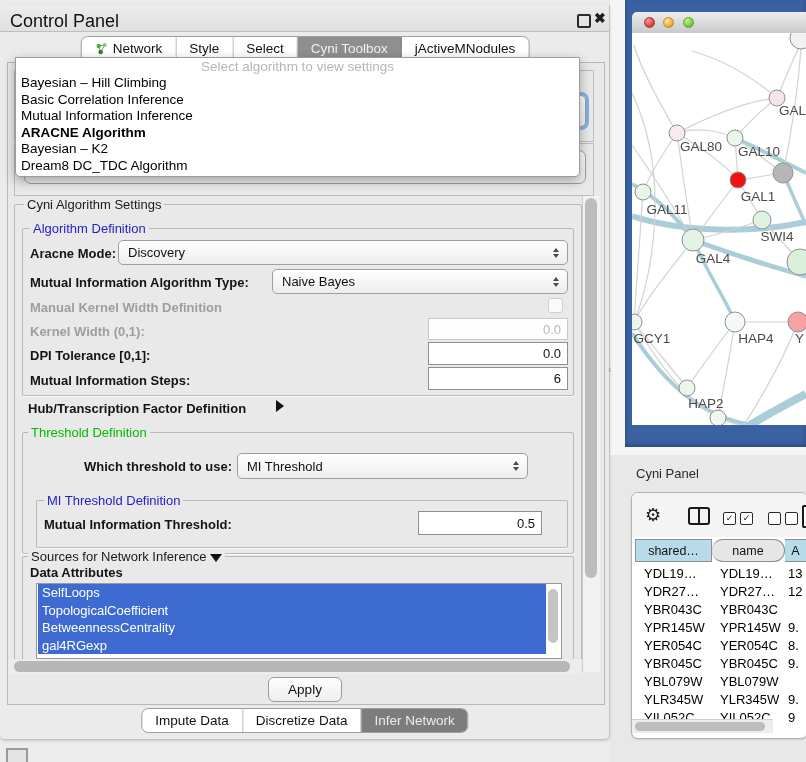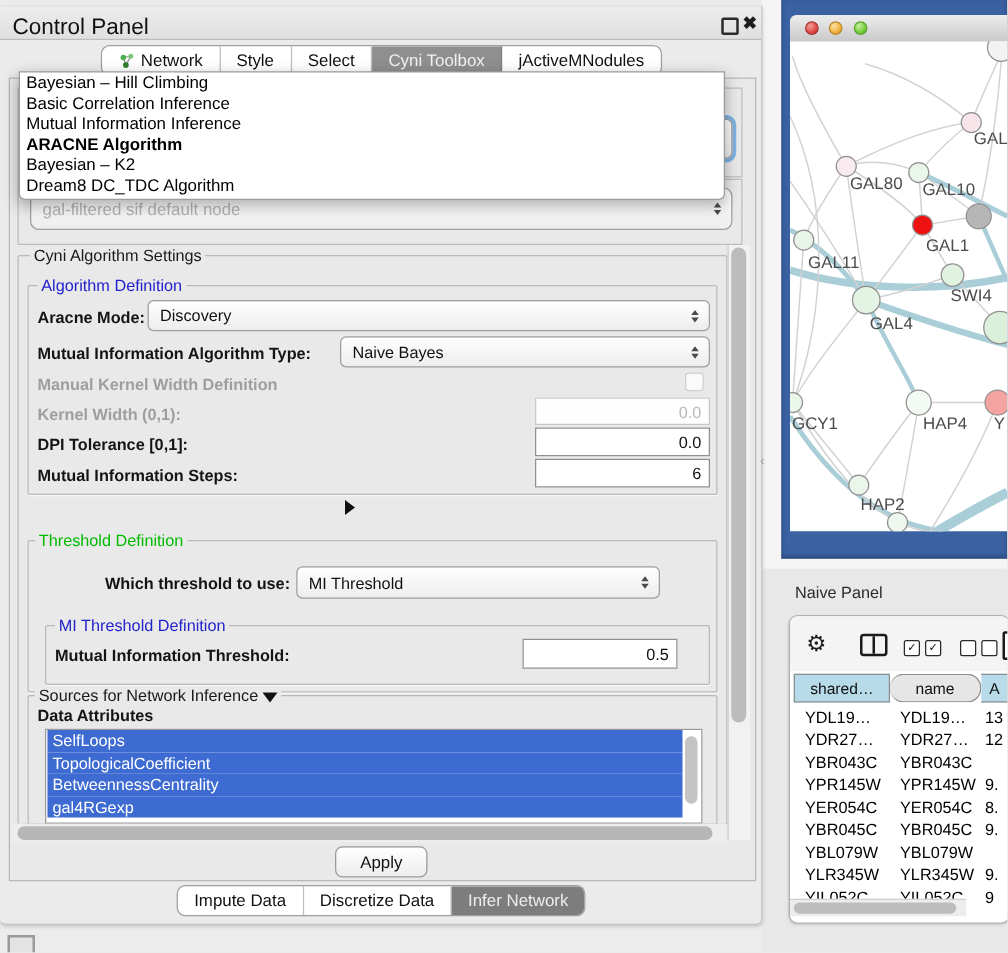--- a/index.html
+++ b/index.html
@@ -130,20 +130,21 @@
   <div class="abs hid-box" style="left:14px;top:143px;width:578px;height:51px;"></div>
   <div class="abs combo" style="left:24px;top:150px;width:562px;height:34px;border-radius:7px;">
     <span class="ghost-text" style="font-size:13.5px;">gal-filtered sif default node</span>
     <span class="arrs">
         <i class="tri-up"></i>
         <i class="tri-dn"></i>
       </span>
   </div>
 
   <div class="abs popup" id="algPopup">
+    <div class="popup-ph">Select algorithm to view settings</div>
   <div class="popup-item">Bayesian – Hill Climbing</div>
       <div class="popup-item">Basic Correlation Inference</div>
       <div class="popup-item">Mutual Information Inference</div>
       <div class="popup-item bold">ARACNE Algorithm</div>
       <div class="popup-item">Bayesian – K2</div>
       <div class="popup-item">Dream8 DC_TDC Algorithm</div>
     </div>
 
   <div class="abs group" style="left:14px;top:204px;width:566px;height:454px;"></div>
   <div class="abs gtitle" style="left:24px;top:197px;">Cyni Algorithm Settings</div>
@@ -180,20 +181,21 @@
   <div class="abs blabel" style="left:30px;top:348px;">DPI Tolerance [0,1]:</div>
   <div class="abs field" style="left:428px;top:342px;width:140px;height:23px;">
       <span>0.0</span>
     </div>
 
   <div class="abs blabel" style="left:30px;top:373px;">Mutual Information Steps:</div>
   <div class="abs field" style="left:428px;top:367px;width:140px;height:23px;">
       <span>6</span>
     </div>
 
+  <div class="abs blabel" style="left:28px;top:401px;font-weight:bold;">Hub/Transcription Factor Definition</div>
   <span class="abs tri-right" style="left:276px;top:400px;"></span>
 
   <div class="abs group" style="left:22px;top:432px;width:550px;height:120px;"></div>
   <div class="abs gtitle green" style="left:28px;top:425px;">Threshold Definition</div>
 
   <div class="abs blabel" style="left:84px;top:459px;">Which threshold to use:</div>
   <div class="abs combo" style="left:237px;top:453px;width:291px;height:26px;">
     <span>MI Threshold</span>
     <span class="arrs">
         <i class="tri-up"></i>
@@ -306,21 +308,21 @@
         <text x="35" y="181" text-anchor="middle" font-size="13.5" fill="#4b4b4b" font-family="Liberation Sans, sans-serif">GAL11</text>
         <text x="145" y="208" text-anchor="middle" font-size="13.5" fill="#4b4b4b" font-family="Liberation Sans, sans-serif">SWI4</text>
         <text x="81" y="230" text-anchor="middle" font-size="13.5" fill="#4b4b4b" font-family="Liberation Sans, sans-serif">GAL4</text>
         <text x="20" y="310" text-anchor="middle" font-size="13.5" fill="#4b4b4b" font-family="Liberation Sans, sans-serif">GCY1</text>
         <text x="124" y="310" text-anchor="middle" font-size="13.5" fill="#4b4b4b" font-family="Liberation Sans, sans-serif">HAP4</text>
         <text x="163" y="310" text-anchor="start" font-size="13.5" fill="#4b4b4b" font-family="Liberation Sans, sans-serif">Y</text>
         <text x="74" y="375" text-anchor="middle" font-size="13.5" fill="#4b4b4b" font-family="Liberation Sans, sans-serif">HAP2</text>
       </svg>
   </div>
 
-  <div class="abs tp-title" style="left:636px;top:466px;">Naive Panel</div>
+  <div class="abs tp-title" style="left:636px;top:466px;">Cyni Panel</div>
   <div class="abs tp-card">
     <div class="tp-toolbar">
       <div class="abs gear" style="left:13px;top:13px;">⚙</div>
       <div class="abs split-icon" style="left:56px;top:14px;">
           <i></i>
         </div>
       <div class="abs mini-cb" style="left:91px;top:19px;">✓</div>
       <div class="abs mini-cb" style="left:108px;top:19px;">✓</div>
       <div class="abs mini-cb" style="left:136px;top:19px;"></div>
       <div class="abs mini-cb" style="left:153px;top:19px;"></div>

